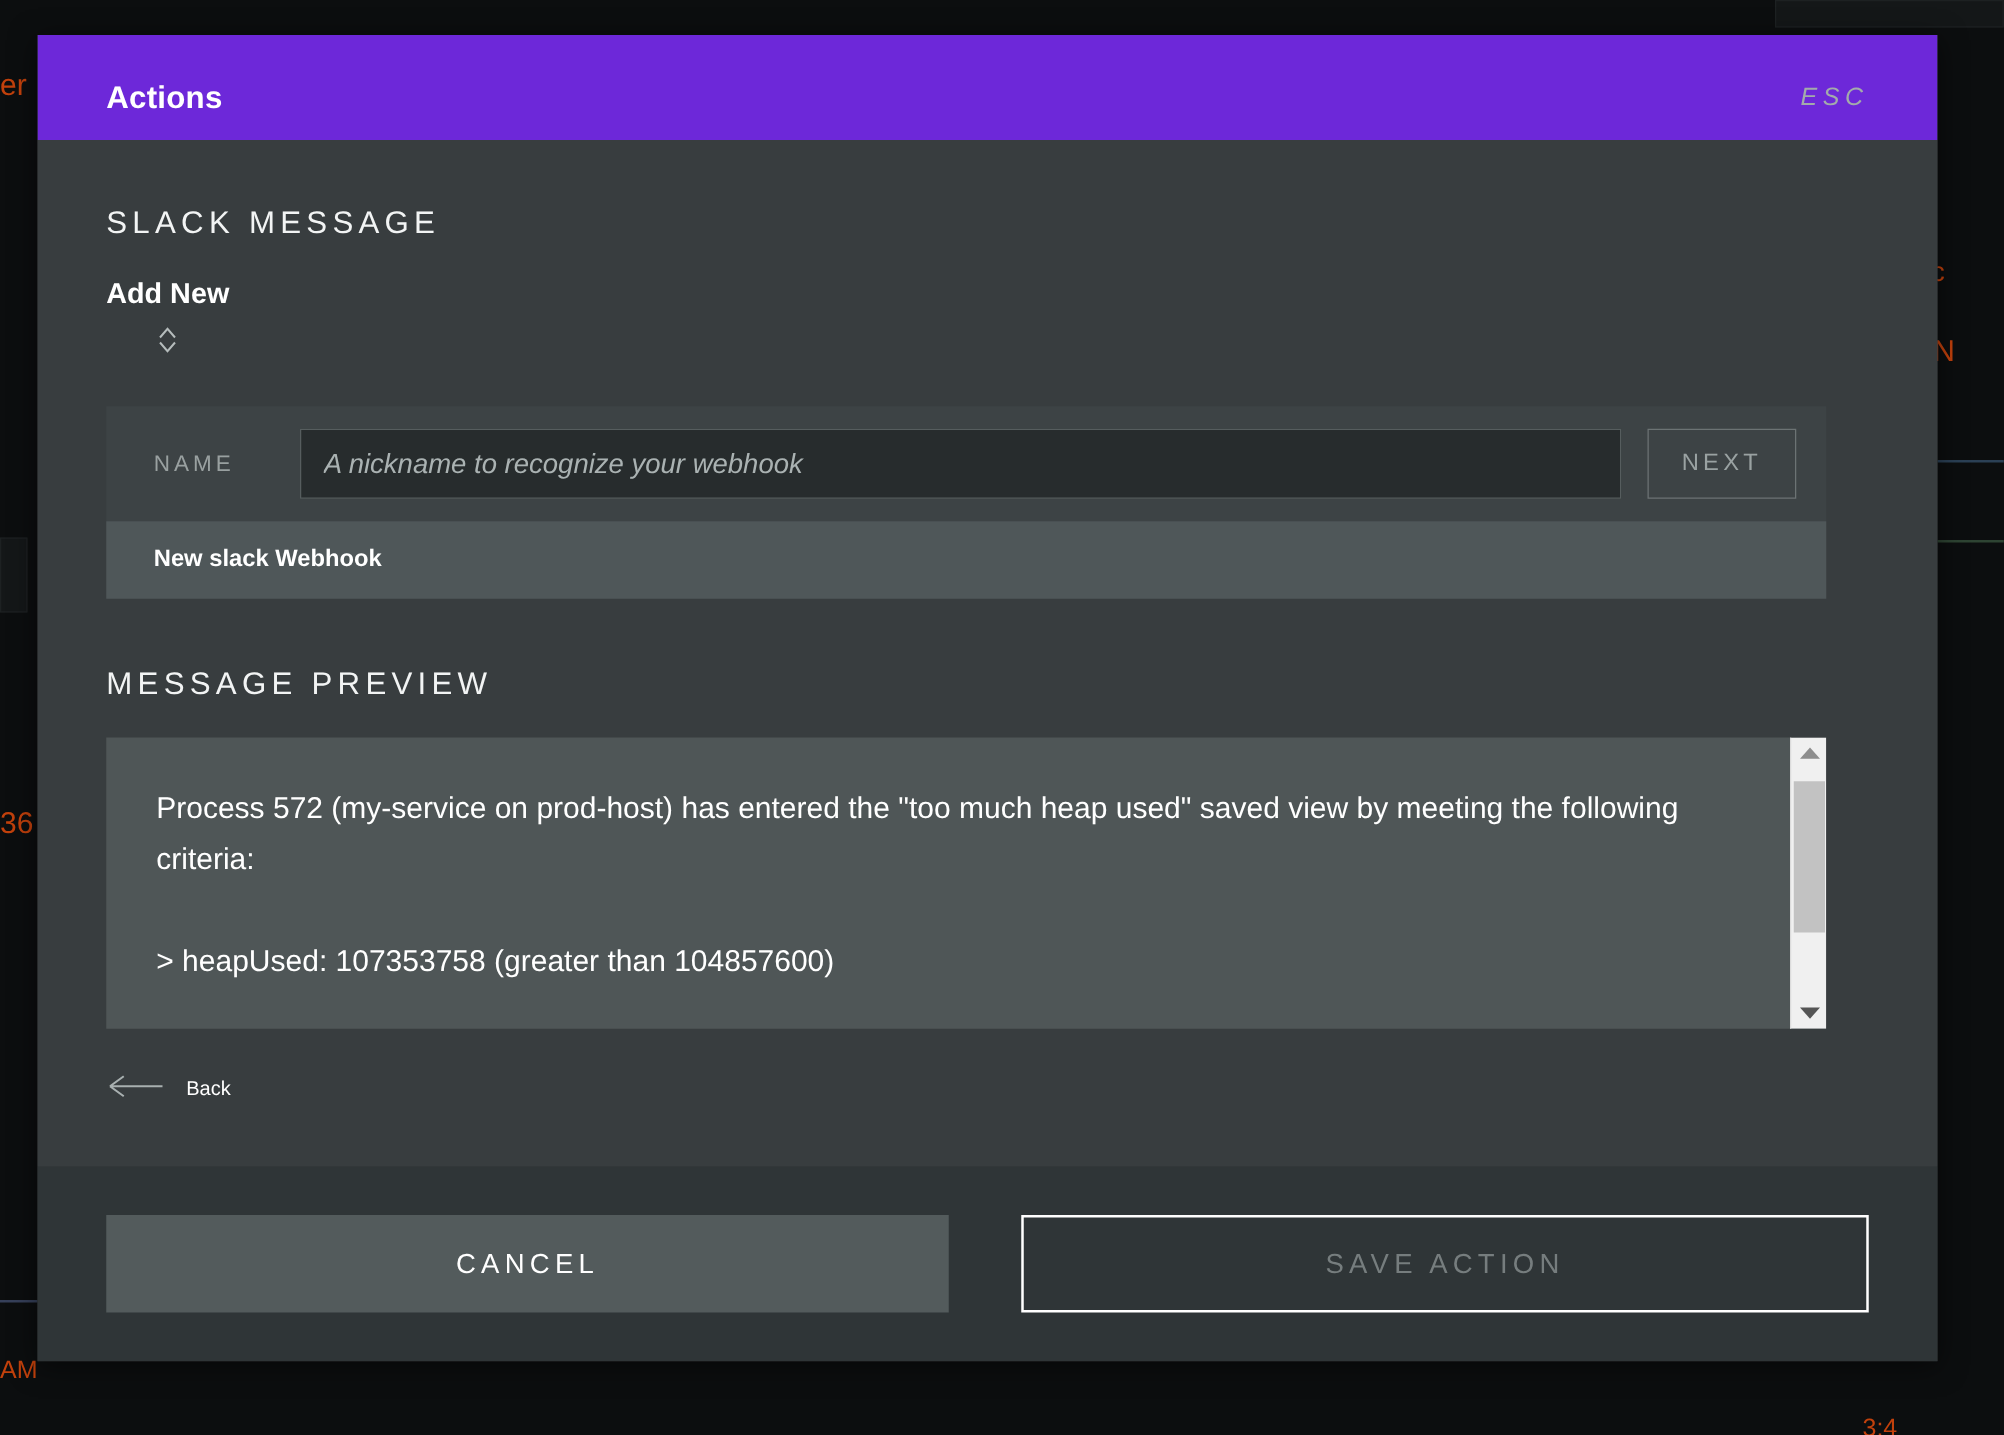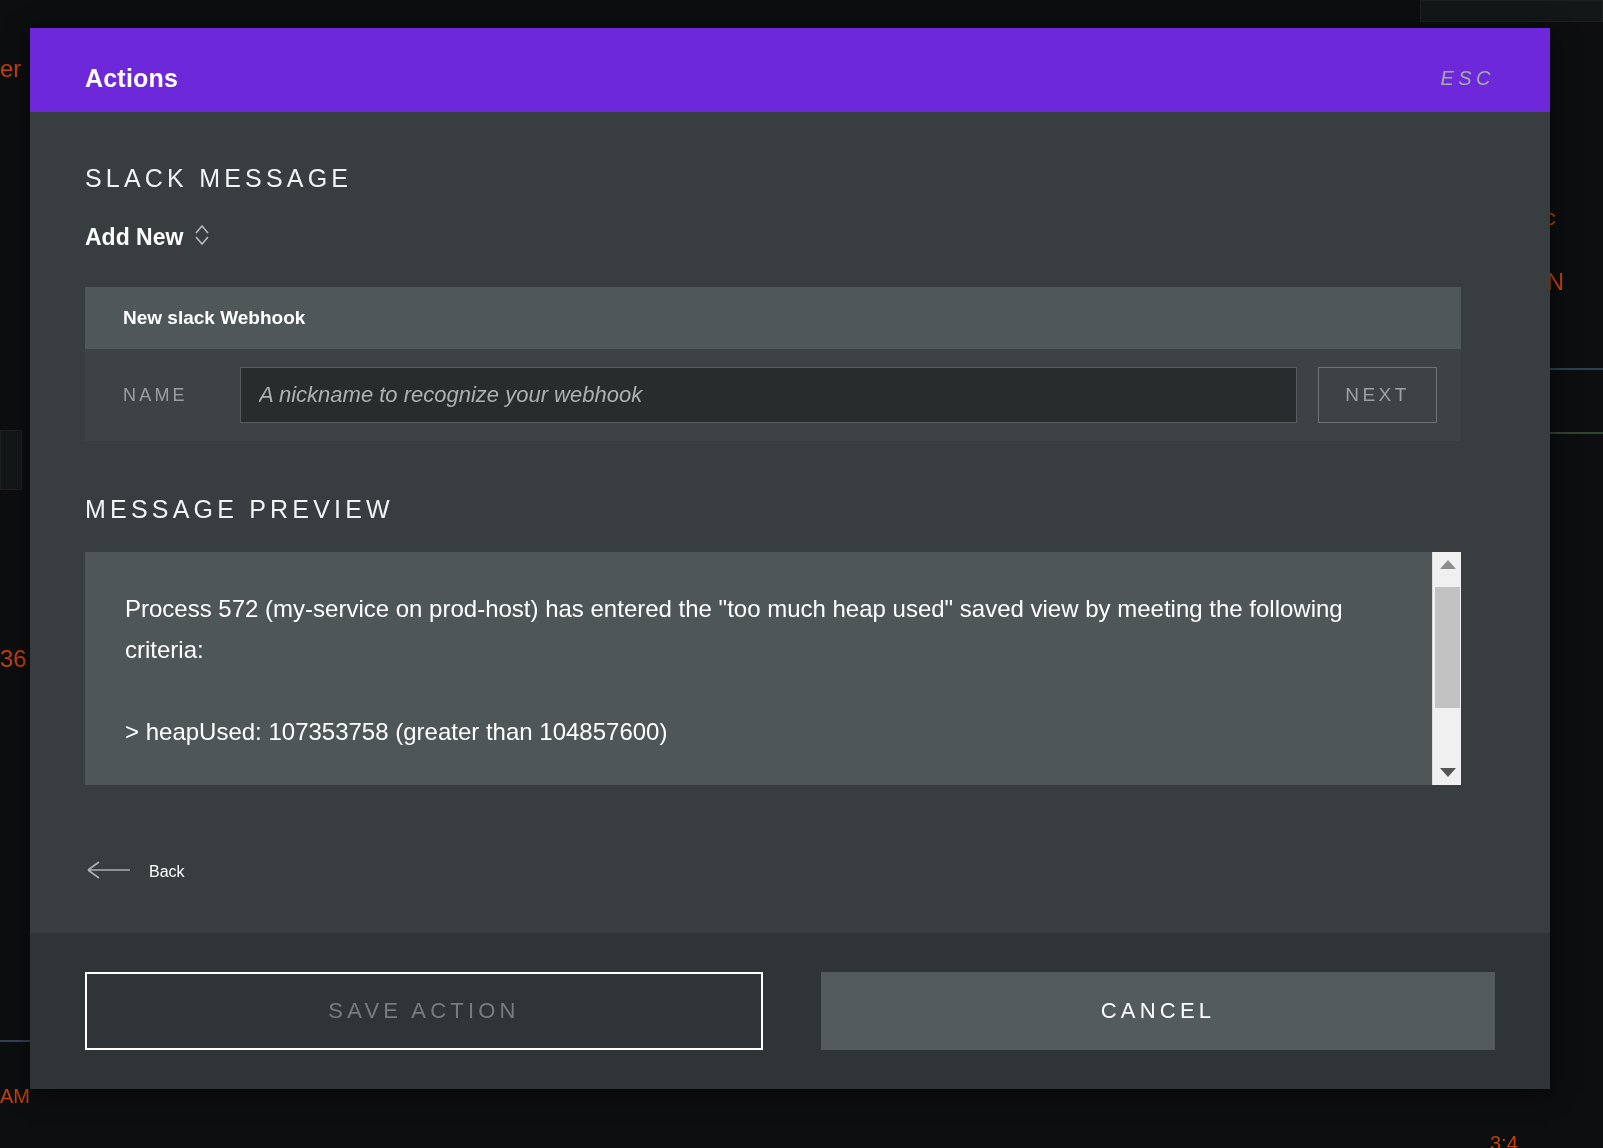--- a/index.html
+++ b/index.html
@@ -85,20 +85,21 @@
     margin: 0 0 28px 0;
   }
 
   
   #add-new-row {
     display: inline-flex;
     align-items: center;
     gap: 10px;
     margin-bottom: 34px;
     cursor: pointer;
+    flex-direction: column;
   }
   #add-new-label {
     color: #ffffff;
     font-size: 23px;
     font-weight: bold;
   }
   .updown-icon { display: block; }
 
   
   #webhook-card {
@@ -295,27 +296,27 @@
       <span class="updown-icon">
         <svg width="18" height="28" viewBox="0 0 18 28">
           <path d="M3 12 L9 5 L15 12" fill="none" stroke="#b5bcbc" stroke-width="1.6"></path>
           <path d="M3 16 L9 23 L15 16" fill="none" stroke="#b5bcbc" stroke-width="1.6"></path>
         </svg>
       </span>
     </div>
 
     
     <div id="webhook-card">
-      <div id="webhook-card-header">
-        <span id="webhook-card-title">New slack Webhook</span>
-      </div>
       <div id="webhook-card-body">
         <span id="name-label">NAME</span>
         <input id="name-input" type="text" placeholder="A nickname to recognize your webhook" style="">
         <button id="next-button">NEXT</button>
+      </div>
+      <div id="webhook-card-header">
+        <span id="webhook-card-title">New slack Webhook</span>
       </div>
     </div>
 
     
     <div class="section-label">MESSAGE PREVIEW</div>
 
     <div id="preview-box">
       <div id="preview-content">
         <p class="preview-para">Process 572 (my-service on prod-host) has entered the "too much heap used" saved view by meeting the following criteria:</p>
         <p class="preview-para">&gt; heapUsed: 107353758 (greater than 104857600)</p>
@@ -337,17 +338,17 @@
         <svg width="46" height="22" viewBox="0 0 46 22">
           <path d="M45 11 L3 11 M3 11 L14 3 M3 11 L14 19" fill="none" stroke="#a8b0b0" stroke-width="1.7"></path>
         </svg>
       </span>
       <span id="back-label">Back</span>
     </div>
 
   </div>
 
   <div id="modal-footer">
+    <button class="footer-btn" id="cancel-button">CANCEL</button>
     <button class="footer-btn" id="save-action-button">SAVE ACTION</button>
-    <button class="footer-btn" id="cancel-button">CANCEL</button>
   </div>
 
 </div>
 
 </body></html>

